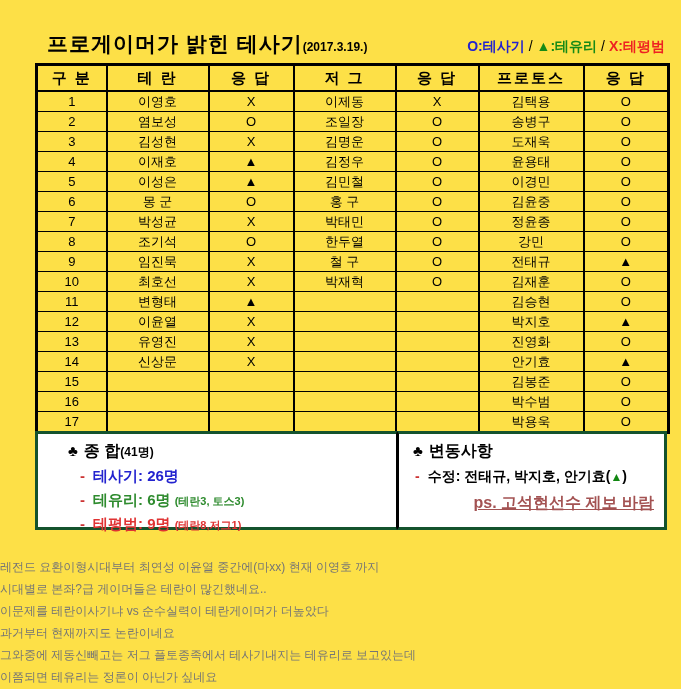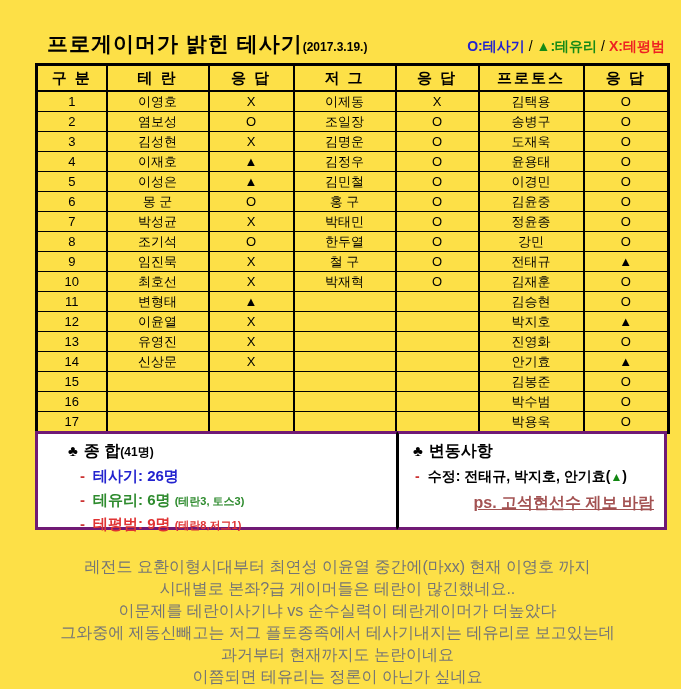--- a/index.html
+++ b/index.html
@@ -24,39 +24,39 @@
   table.main td{border-left:2px solid #000;border-right:2px solid #000;border-top:1px solid #000;border-bottom:1px solid #000;
     height:19px;font-size:13px;color:#000;padding:0;text-align:center;white-space:nowrap;overflow:hidden;}
   td.num{color:#333;font-size:13px;}
   td.mk{font-size:15px;line-height:1;}
   .mk-o{color:#2323cf;}
   .mk-x{color:#ee2222;}
   .mk-t{color:#118711;font-size:13px;}
 
   
   .bottom-boxes{display:flex;margin-top:-3px;width:632px;}
-  .box{box-sizing:border-box;height:99px;border:3px solid #701a75;background:#fff;}
+  .box{box-sizing:border-box;height:99px;border:3px solid #14532d;background:#fff;}
   .box-left{width:362px;border-right:1px solid #000;padding:7px 0 0 30px;}
   .box-right{width:270px;border-left:2px solid #000;padding:7px 10px 0 14px;}
   .box-title{font-size:16px;font-weight:bold;color:#000;}
   .box-title .club{font-size:15px;margin-right:6px;}
   .box-title .note{font-size:12px;font-weight:bold;}
   .sum-line{margin-top:5px;font-size:15px;font-weight:bold;padding-left:12px;}
   .sum-line .note{font-size:11px;}
   .dash{color:#cc3333;margin-right:8px;font-weight:bold;}
   .c-blue{color:#2323cf;}
   .c-green{color:#2e8b2e;}
   .c-red{color:#e03333;}
   .chg-line{margin-top:6px;font-size:14px;color:#000;font-weight:bold;padding-left:2px;white-space:nowrap;}
   .chg-line .mk-o,.chg-line .mk-x{font-size:14px;}
   .chg-line .mk-t{font-size:12px;}
   .ps-line{margin-top:7px;text-align:right;font-size:16px;font-weight:bold;color:#a35252;text-decoration:underline;}
 
   
-  .footer{position:absolute;left:0;top:556px;width:675px;text-align:center;color:#757575;font-size:16px;line-height:22px;}
+  .footer{position:absolute;left:0;top:556px;width:675px;text-align:left;color:#757575;font-size:12px;line-height:22px;}
 </style>
 </head>
 <body>
 
 <div class="page">
   <div class="content">
 
     <div class="header-row">
       <div class="page-title"><span>프로게이머가 밝힌 테사기</span><span class="title-date">(2017.3.19.)</span></div>
       <div class="legend"><span class="lg-o">O:테사기</span><span class="lg-sep">/</span><span class="lg-t">▲:테유리</span><span class="lg-sep">/</span><span class="lg-x">X:테평범</span></div>
@@ -253,17 +253,17 @@
         <div class="ps-line">ps. 고석현선수 제보 바람</div>
       </div>
     </div>
 
   </div>
 
   <div class="footer">
     <div>레전드 요환이형시대부터 최연성 이윤열 중간에(마xx) 현재 이영호 까지</div>
     <div>시대별로 본좌?급 게이머들은 테란이 많긴했네요..</div>
     <div>이문제를 테란이사기냐 vs 순수실력이 테란게이머가 더높았다</div>
+    <div>과거부터 현재까지도 논란이네요</div>
     <div>그와중에 제동신빼고는 저그 플토종족에서 테사기내지는 테유리로 보고있는데</div>
-    <div>과거부터 현재까지도 논란이네요</div>
     <div>이쯤되면 테유리는 정론이 아닌가 싶네요</div>
   </div>
 </div>
 
 </body></html>

